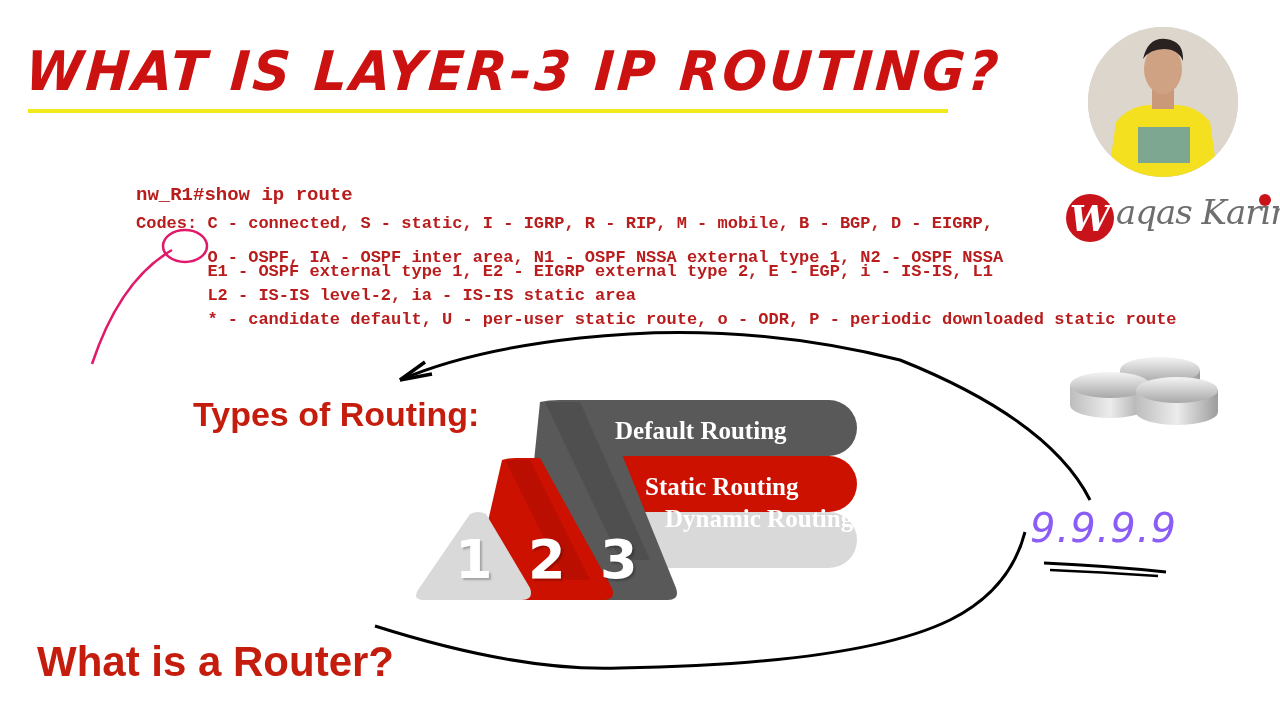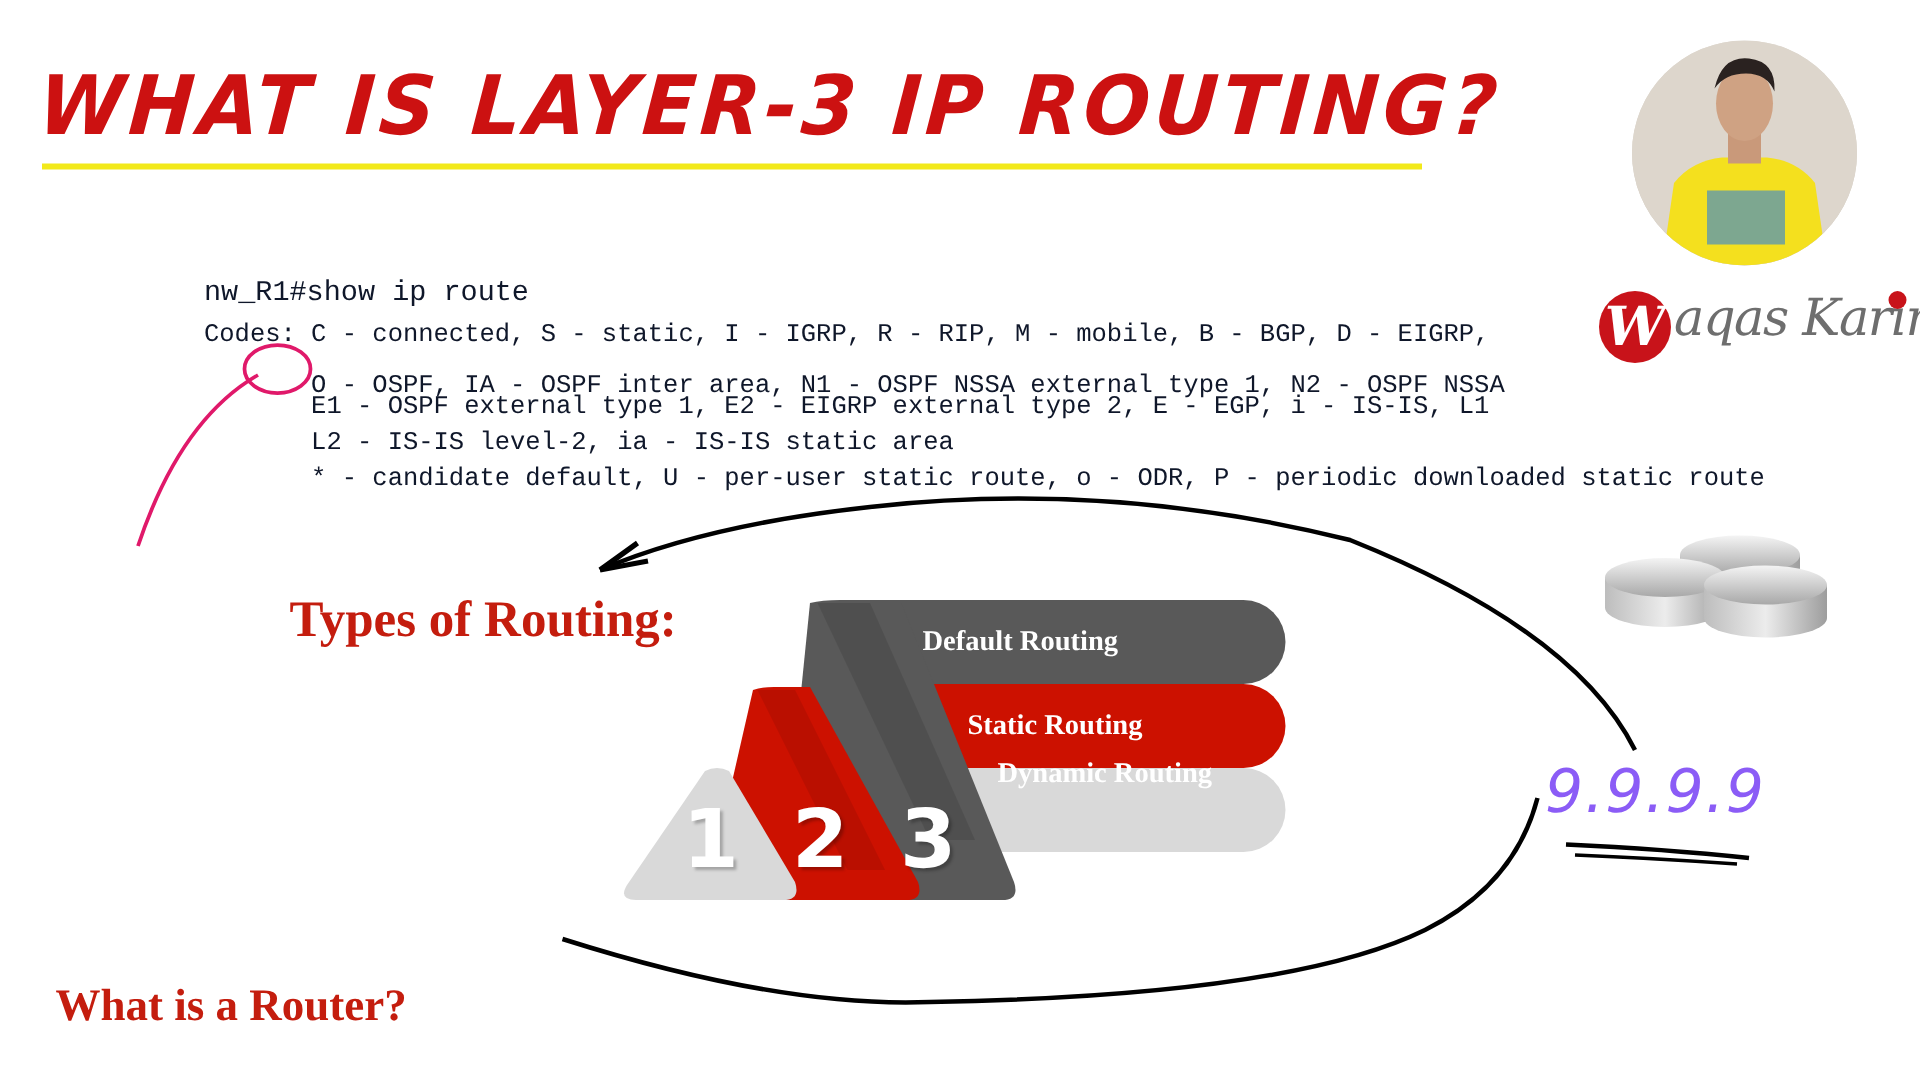--- a/index.html
+++ b/index.html
@@ -4,41 +4,41 @@
   <style>
     html, body { margin: 0; padding: 0; }
     body { width: 1280px; height: 720px; background: #ffffff; position: relative; overflow: hidden; font-family: "Liberation Sans", sans-serif; }
     .abs { position: absolute; }
     .title {
       left: 28px; top: 40px; font-family: "DejaVu Sans", sans-serif; font-size: 52px; font-weight: bold;
       font-style: italic; color: #cc1111; letter-spacing: 3px; transform: skewX(-4deg) scaleY(1.05); transform-origin: left top;
       white-space: nowrap;
     }
     .title-underline { left: 28px; top: 109px; width: 920px; height: 4px; background: #f2e91a; }
-    .code { font-family: "Liberation Mono", monospace; color: #0f172a; font-weight: normal; white-space: pre; }
+    .code { font-family: "Liberation Mono", monospace; color: #b91c1c; font-weight: bold; white-space: pre; }
     .cmd { left: 136px; top: 184px; font-size: 19px; }
     .line { font-size: 17px; left: 136px; }
     .l1 { top: 214px; }
     .l2 { top: 248px; }
     .l3 { top: 262px; }
     .l4 { top: 286px; }
     .l5 { top: 310px; }
-    .heading-red { font-family: Liberation Serif, serif; font-weight: bold; color: #c41d0e; white-space: nowrap; }
+    .heading-red { font-family: Liberation Sans, sans-serif; font-weight: bold; color: #c41d0e; white-space: nowrap; }
     .types { left: 193px; top: 395px; font-size: 34px; }
-    .router-q { left: 37px; top: 654px; font-size: 30px; text-align: center; }
+    .router-q { left: 37px; top: 638px; font-size: 42px; text-align: center; }
     .avatar {
       left: 1088px; top: 27px; width: 150px; height: 150px; border-radius: 50%; overflow: hidden;
       background: radial-gradient(circle at 50% 30%, #e8e4de 0%, #d7d1c7 60%, #bdb5a8 100%);
     }
     .brand { left: 1066px; top: 188px; height: 60px; width: 210px; }
     .brand-w { position: absolute; left: 0; top: 6px; width: 48px; height: 48px; border-radius: 50%; background: #c8131a; color: #fff; font-family: "DejaVu Serif", serif; font-style: italic; font-weight: bold; font-size: 36px; text-align: center; line-height: 48px; }
     .brand-text { position: absolute; left: 50px; top: 4px; font-family: "DejaVu Serif", serif; font-style: italic; color: #6e6e6e; font-size: 34px; letter-spacing: -1px; white-space: nowrap; }
     .brand-dot { position: absolute; left: 193px; top: 6px; width: 12px; height: 12px; border-radius: 50%; background: #c8131a; }
     .pill { position: absolute; height: 56px; border-radius: 0 28px 28px 0; }
-    .pill-label { position: absolute; font-family: "Liberation Serif", serif; font-weight: bold; font-size: 19px; color: #ffffff; white-space: nowrap; }
+    .pill-label { position: absolute; font-family: "Liberation Serif", serif; font-weight: bold; font-size: 25px; color: #ffffff; white-space: nowrap; }
     .num { position: absolute; font-family: "DejaVu Sans", sans-serif; font-weight: bold; font-size: 54px; color: #ffffff; text-shadow: 2px 2px 2px rgba(0,0,0,0.25); }
     svg { position: absolute; left: 0; top: 0; }
   </style>
 </head>
 <body>
 
 <div class="abs title">WHAT IS LAYER-3 IP ROUTING?</div>
 <div class="abs title-underline"></div>
 
 <div class="abs code cmd">nw_R1#show ip route</div>

